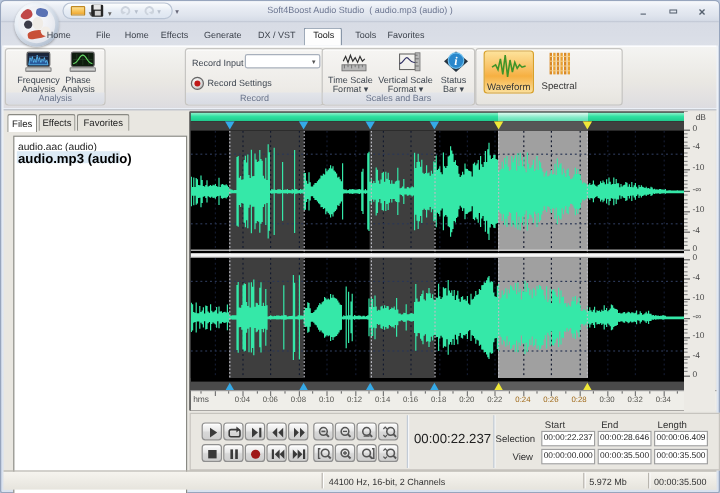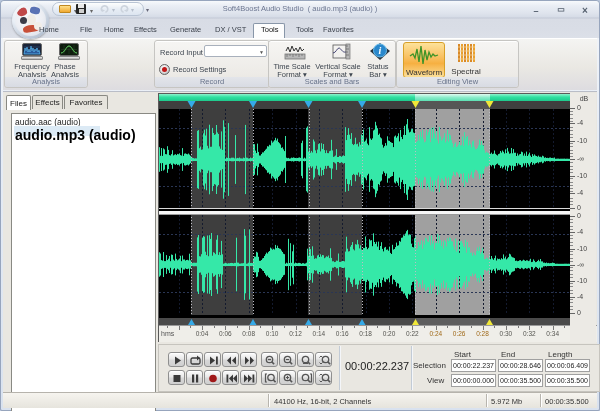--- a/index.html
+++ b/index.html
@@ -137,33 +137,32 @@
        <rect x="1" y="1" width="2" height="18" fill="#d88828"></rect>
           <rect x="4" y="1" width="2" height="18" fill="#e8a030"></rect>
           <rect x="7" y="1" width="2" height="18" fill="#d88828"></rect>
           <rect x="10" y="1" width="2" height="18" fill="#e8a030"></rect>
           <rect x="13" y="1" width="2" height="18" fill="#d88828"></rect>
           <rect x="16" y="1" width="2" height="18" fill="#e8a030"></rect>
        <path d="M1 4h17 M1 8h17 M1 12h17 M1 16h17" stroke="#f8d088" stroke-width="0.8"></path>
      </svg>
      <div class="abs" style="left:0;right:0;top:25px;font-size:8px;color:#333;text-align:center">Spectral</div>
    </div>
-   <div class="glabel">Editing View</div>
  </div>
 </div>
 
 <div class="content">
 
  <div class="ltab" style="left:3px;width:25px;background:#fff;z-index:2;height:15px;line-height:15px">Files</div>
  <div class="ltab" style="left:29px;width:31px">Effects</div>
  <div class="ltab" style="left:61px;width:44px">Favorites</div>
  <div class="abs" style="left:8px;top:21px;width:145px;height:300px;background:#fff;border:1px solid #898983">
    <div class="abs" style="left:3px;top:3px;font-size:8.5px;color:#222">audio.aac (audio)</div>
    <div class="abs" style="left:2px;top:12px;width:86px;height:10px;background:#dceaf5"></div>
-   <div class="abs" style="left:3px;top:13px;font-size:14px;font-weight:bold;color:#000">audio.mp3 (audio)</div>
+   <div class="abs" style="left:3px;top:13px;font-size:11px;font-weight:bold;color:#000">audio.mp3 (audio)</div>
  </div>
 
  <div class="wavebox">
 
   <div class="abs" style="left:0;top:0;width:411px;height:7px;background:linear-gradient(#8df2cc,#2ee0a0 45%,#1fc88c)"></div>
   <div class="abs" style="left:256px;top:0;width:75px;height:7px;background:linear-gradient(#e0fbf1,#8aeccb 50%,#5ce0b2)"></div>
 
   <div class="abs" style="left:0;top:7px;width:411px;height:8px;background:#3f3f3f">
         <div style="position:absolute;left:256px;top:0;width:75px;height:8px;background:#565656"></div>
         <svg width="411" height="7" viewBox="0 0 411 7" style="left:0;top:0">

